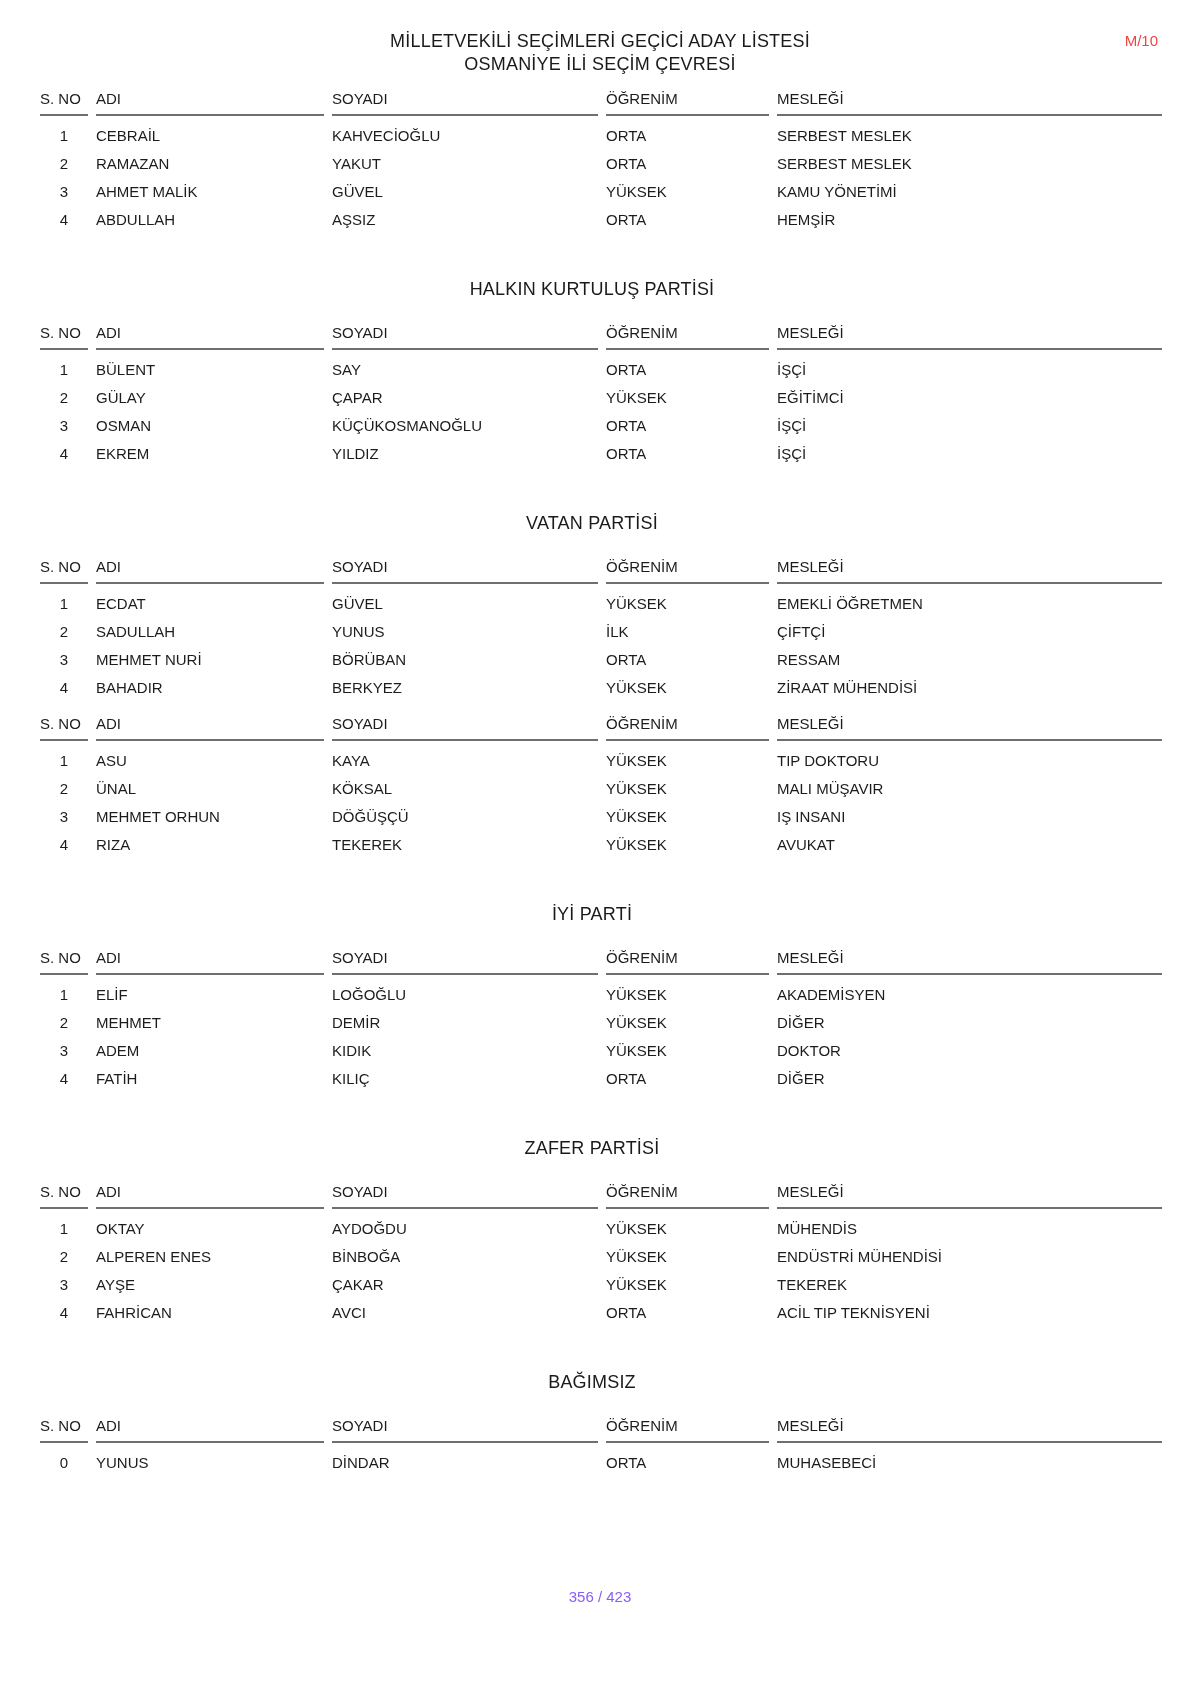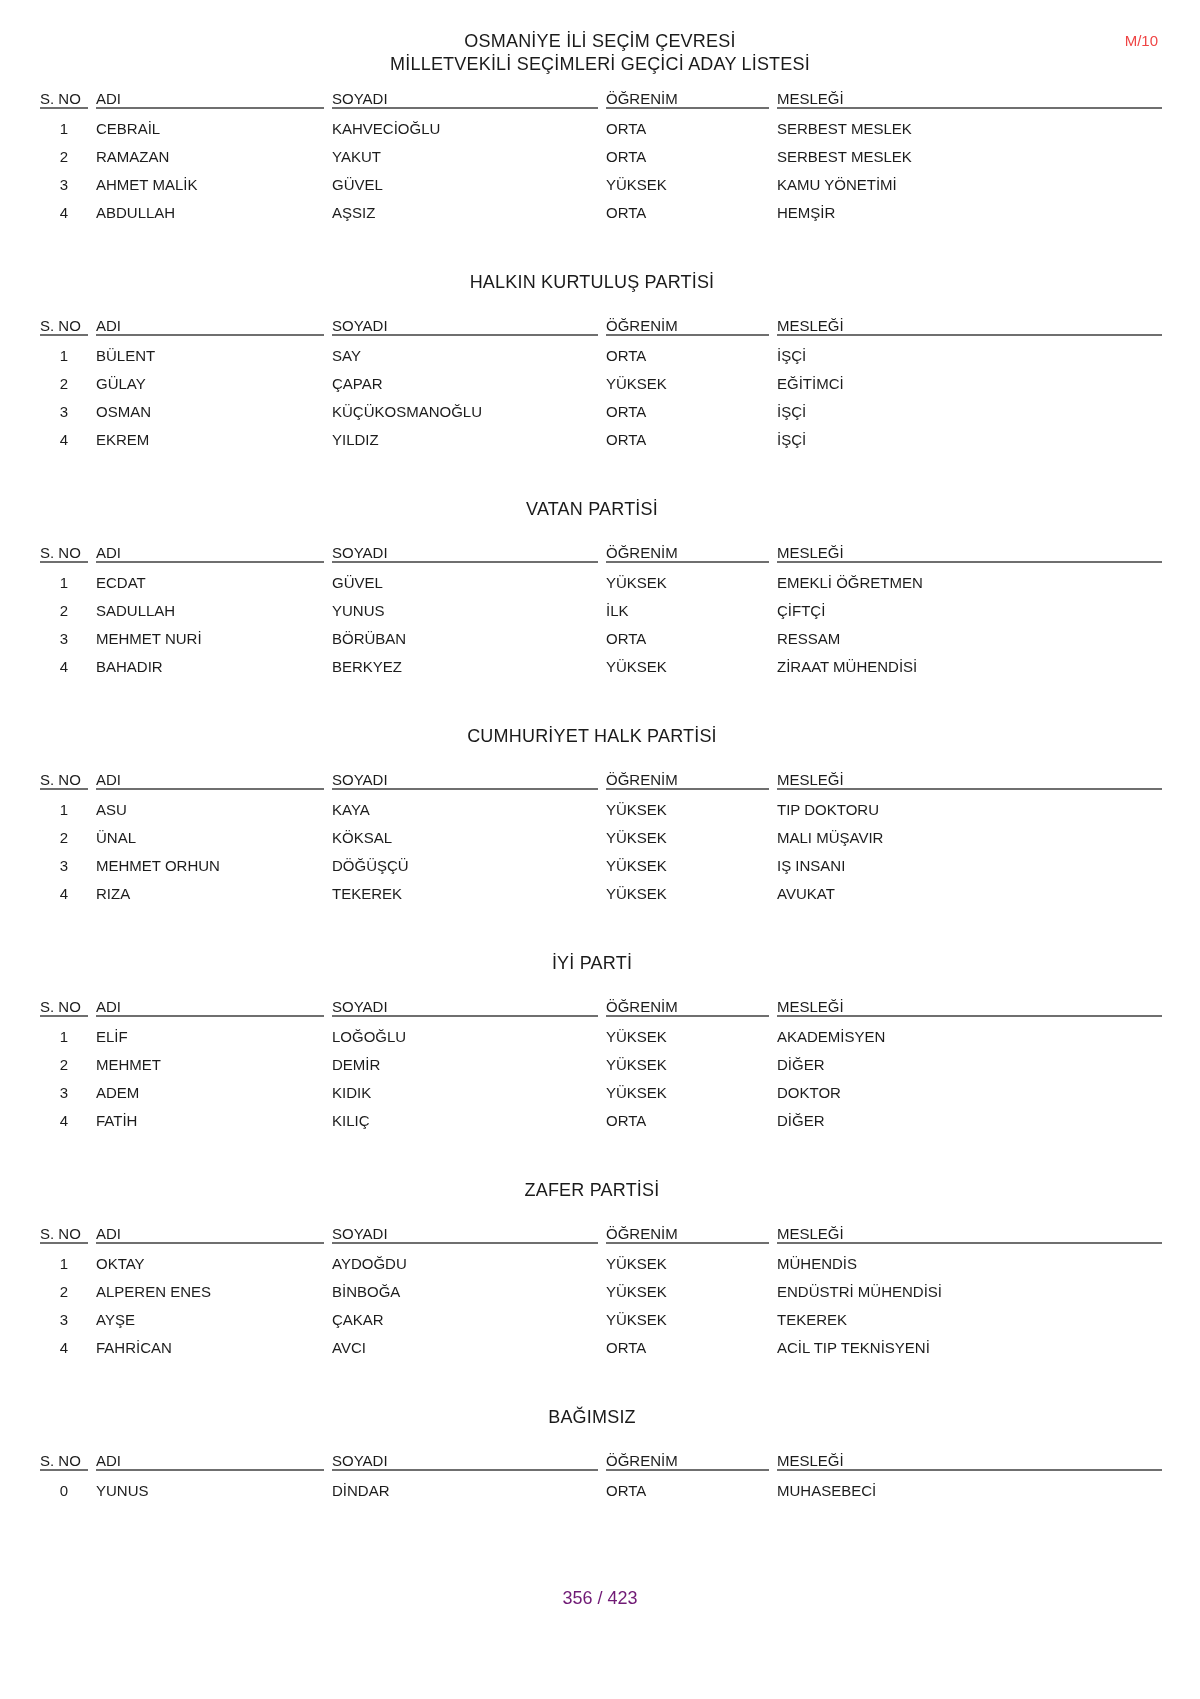--- a/index.html
+++ b/index.html
@@ -51,20 +51,21 @@
   }
   .tbl-head, .tbl-row {
     display: grid;
     grid-template-columns: 48px 228px 266px 163px 1fr;
     column-gap: 8px;
     align-items: end;
   }
   .th {
     font-size: 15px;
     font-weight: 400;
+    padding-bottom: 7px;
     border-bottom: 2px solid #6f6f6f;
     white-space: nowrap;
   }
   .tbl-body { padding-top: 5px; }
   .tbl-row {
     height: 28px;
     align-items: center;
   }
   .td {
     font-size: 15px;
@@ -74,34 +75,34 @@
   .c0 { text-align: left; }
   .td.c0 { text-align: center; }
   .doc-footer {
     position: absolute;
     top: 1588px;
     left: 0;
     width: 100%;
     text-align: center;
   }
   .page-number {
-    font-size: 18px;
-    color: #701a75;
+    font-size: 15px;
+    color: #8b5cf6;
   }
 </style>
 </head>
 <body>
 
 <div class="page">
 
   <div class="page-marker">M/10</div>
 
   <header class="doc-header">
+    <div class="title-line">MİLLETVEKİLİ SEÇİMLERİ GEÇİCİ ADAY LİSTESİ</div>
     <div class="title-line">OSMANİYE İLİ SEÇİM ÇEVRESİ</div>
-    <div class="title-line">MİLLETVEKİLİ SEÇİMLERİ GEÇİCİ ADAY LİSTESİ</div>
   </header>
 
   <main id="sections">
   <section class="party-section">
 
     <div class="tbl">
       <div class="tbl-head">
             <div class="th c0">S. NO</div>
             <div class="th c1">ADI</div>
             <div class="th c2">SOYADI</div>
@@ -221,21 +222,20 @@
               <div class="td c1">BAHADIR</div>
               <div class="td c2">BERKYEZ</div>
               <div class="td c3">YÜKSEK</div>
               <div class="td c4">ZİRAAT MÜHENDİSİ</div>
             </div>
           </div>
     </div>
   </section>
 
   <section class="party-section">
-    <h2 class="party-title">CUMHURİYET HALK PARTİSİ</h2>
     <div class="tbl">
       <div class="tbl-head">
             <div class="th c0">S. NO</div>
             <div class="th c1">ADI</div>
             <div class="th c2">SOYADI</div>
             <div class="th c3">ÖĞRENİM</div>
             <div class="th c4">MESLEĞİ</div>
           </div>
       <div class="tbl-body">
             <div class="tbl-row">

